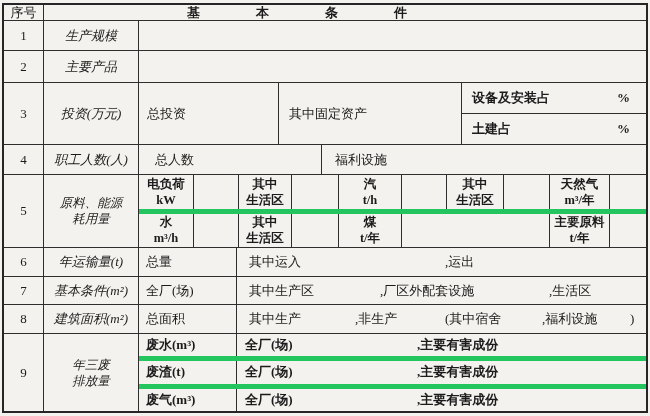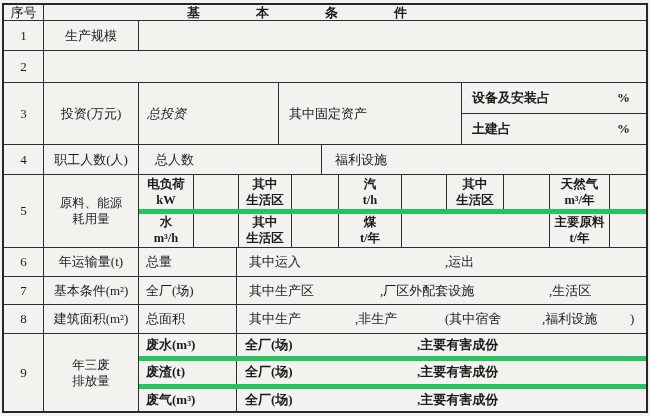--- a/index.html
+++ b/index.html
@@ -20,21 +20,21 @@
   }
   .row{display:flex;border-bottom:1px solid #2e2e2e;flex-shrink:0;}
   .row.last{border-bottom:none;flex:1;}
   .cell{
     border-right:1px solid #2e2e2e;
     display:flex;align-items:center;justify-content:center;
     overflow:hidden;white-space:nowrap;
   }
   .nr{border-right:none;}
   .no{width:40px;flex-shrink:0;}
-  .lbl{width:95px;flex-shrink:0;}
+  .lbl{width:95px;flex-shrink:0;font-style:italic;}
   .fill{flex:1;}
   .title-cell{
     flex:1;letter-spacing:56px;padding-right:40px;font-weight:bold;
     justify-content:center;
   }
   .stack{display:flex;flex-direction:column;flex:1;font-weight:bold;}
   .subrow{display:flex;flex:1;border-bottom:5px solid #22c55e;}
   .subrow:last-child{border-bottom:none;}
   .two-line{flex-direction:column;line-height:16px;font-size:12.5px;justify-content:center;}
   .two-line div{text-align:center;}
@@ -49,21 +49,21 @@
   .w55{width:55px;flex-shrink:0;}
   .w45{width:45px;flex-shrink:0;}
   .w53{width:53px;flex-shrink:0;}
   .w47{width:47px;flex-shrink:0;}
   .w63{width:63px;flex-shrink:0;}
   .w57{width:57px;flex-shrink:0;}
   .w46{width:46px;flex-shrink:0;}
   .w60{width:60px;flex-shrink:0;}
   .w148{width:148px;flex-shrink:0;}
   .pl7{justify-content:flex-start;padding-left:7px;}
-  .pl8{justify-content:flex-start;padding-left:8px;font-style:italic;}
+  .pl8{justify-content:flex-start;padding-left:8px;}
   .pl10{justify-content:flex-start;padding-left:10px;}
   .pl13{justify-content:flex-start;padding-left:13px;}
   .pl16{justify-content:flex-start;padding-left:16px;}
 </style>
 </head>
 <body>
 
 <div class="tbl">
 
   <div class="row" style="height:16px;">
@@ -72,20 +72,21 @@
   </div>
 
   <div class="row" style="height:30px;">
     <div class="cell no">1</div>
     <div class="cell lbl">生产规模</div>
     <div class="cell nr fill"></div>
   </div>
 
   <div class="row" style="height:32px;">
     <div class="cell no">2</div>
+    <div class="cell lbl">主要产品</div>
     <div class="cell nr fill"></div>
   </div>
 
   <div class="row" style="height:62px;">
     <div class="cell no">3</div>
     <div class="cell lbl">投资(万元)</div>
     <div class="cell w140 pl8">总投资</div>
     <div class="cell w183 pl10">其中固定资产</div>
     <div class="stack nr">
       <div class="pct-row">

